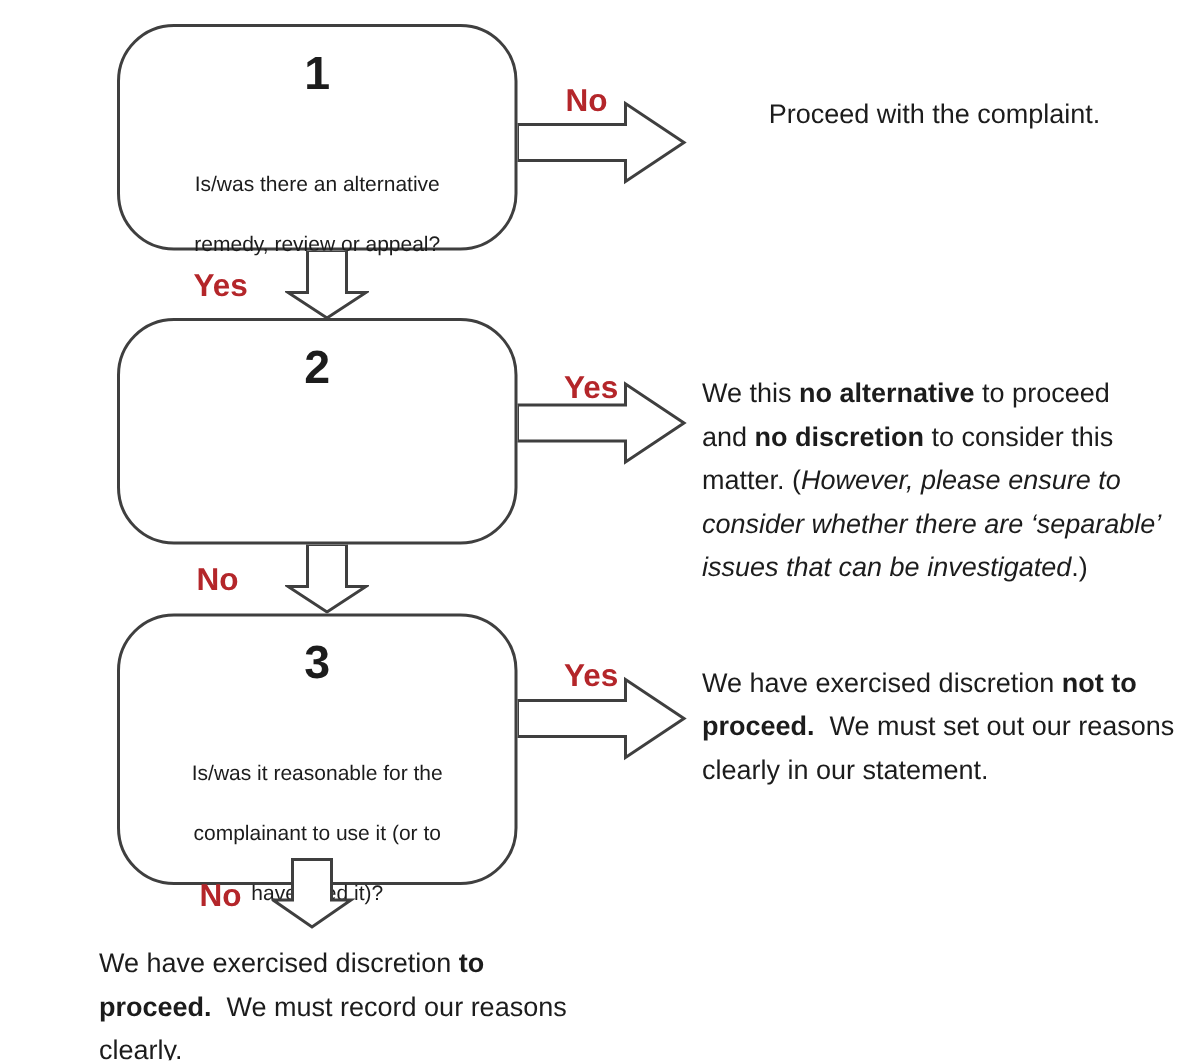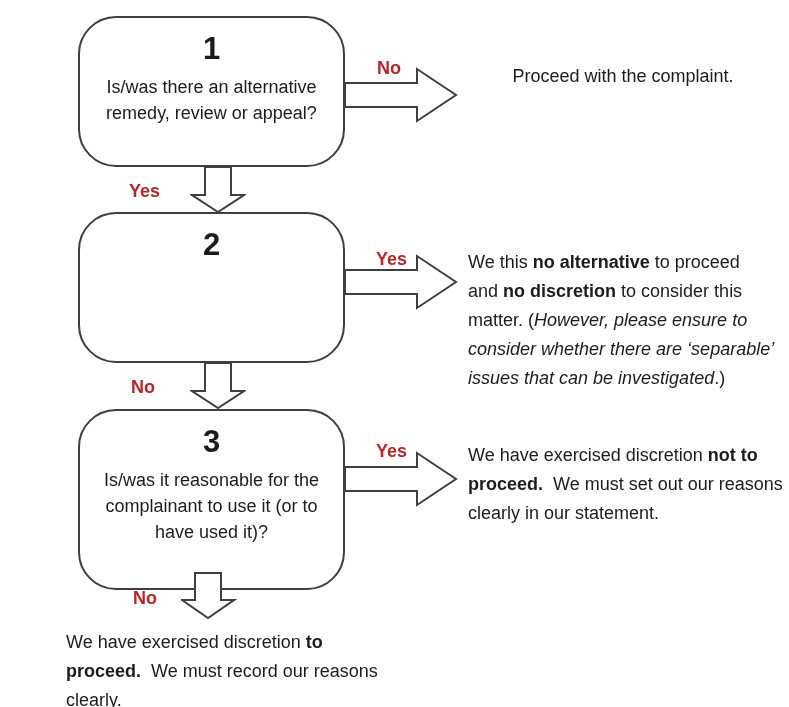--- a/index.html
+++ b/index.html
@@ -29,38 +29,38 @@
   .box-2{top:212px;height:151px;}
   .box-3{top:409px;height:181px;}
   .box-number{
     margin-top:10px;
     font-size:31px;
     line-height:42px;
     font-weight:600;
     color:var(--ink);
   }
   .box-question{
-    margin-top:4px;
-    font-size:18px;
-    line-height:26px;
+    margin-top:32px;
+    font-size:14px;
+    line-height:40px;
     white-space:pre-line;
     color:var(--ink);
   }
   .arrow{position:absolute;}
   .arrow svg{display:block;}
   .arrow polygon{fill:#ffffff;stroke:var(--line);stroke-width:2;}
   .arrow-right-1{left:345px;top:66px;}
   .arrow-right-2{left:345px;top:253px;}
   .arrow-right-3{left:345px;top:450px;}
   .arrow-down-1{left:190px;top:167px;}
   .arrow-down-2{left:190px;top:363px;}
   .arrow-down-3{left:181px;top:572px;}
   .branch-label{
     position:absolute;
-    font-size:18px;
+    font-size:21px;
     font-weight:bold;
     color:var(--red);
     line-height:20px;
   }
   .lbl-no-1{left:377px;top:58px;}
   .lbl-yes-1{left:129px;top:181px;}
   .lbl-yes-2{left:376px;top:249px;}
   .lbl-no-2{left:131px;top:377px;}
   .lbl-yes-3{left:376px;top:441px;}
   .lbl-no-3{left:133px;top:588px;}

